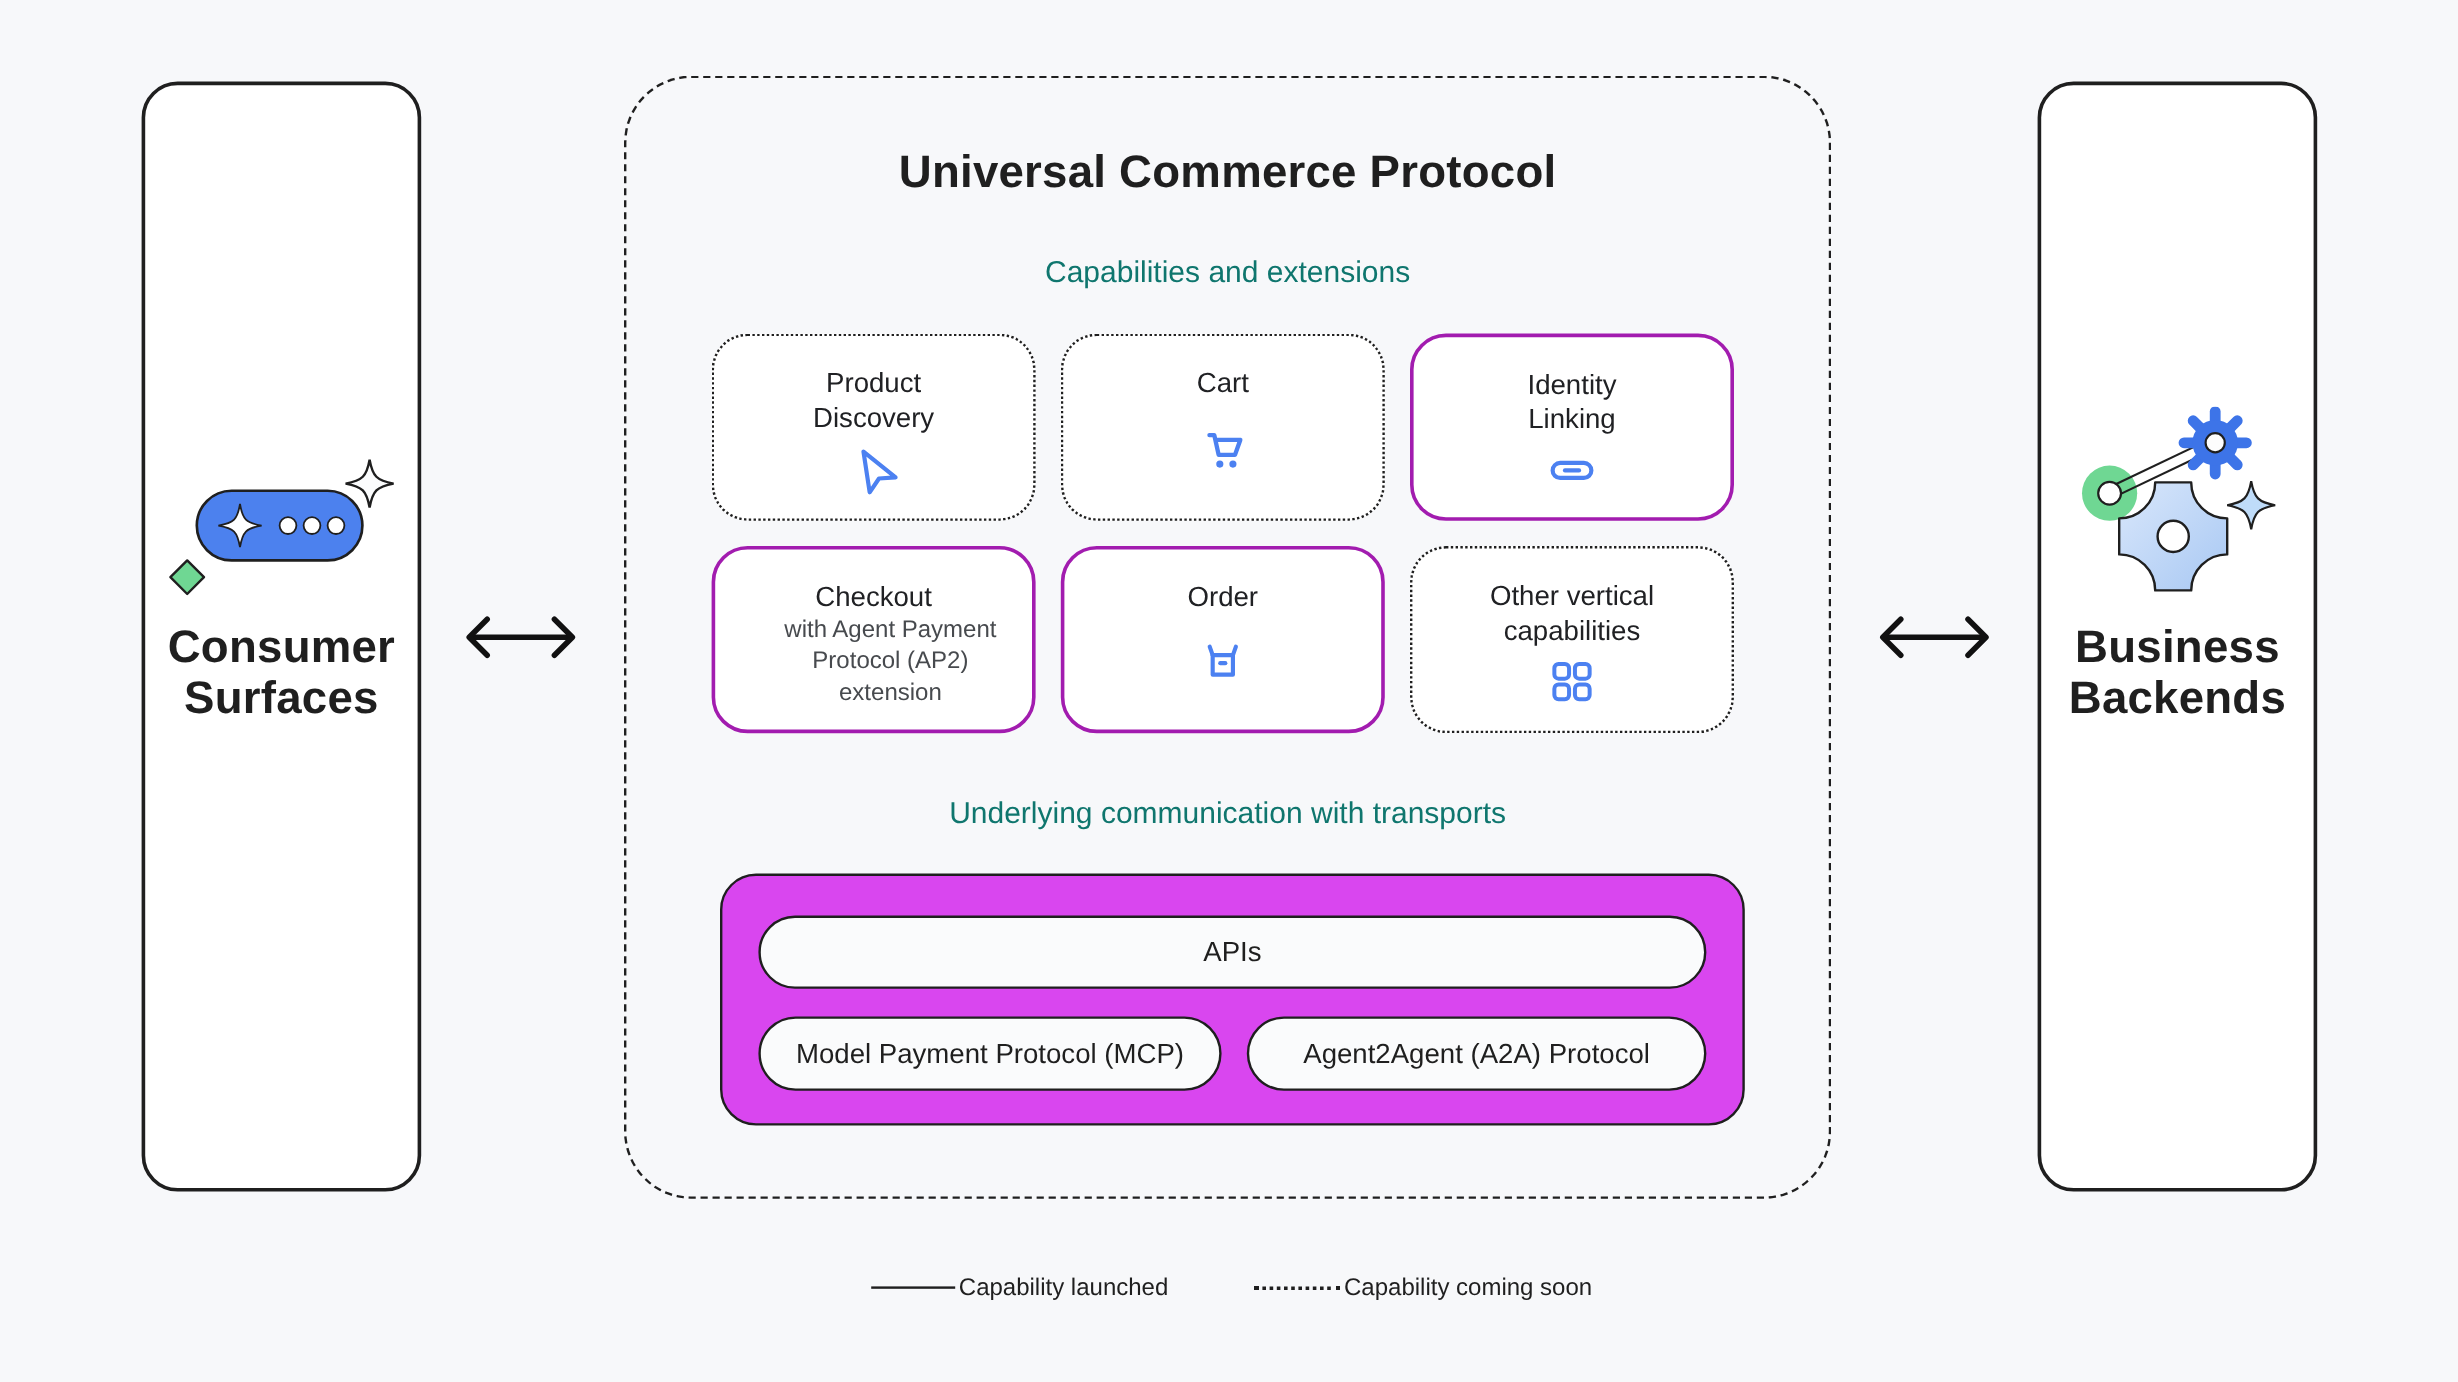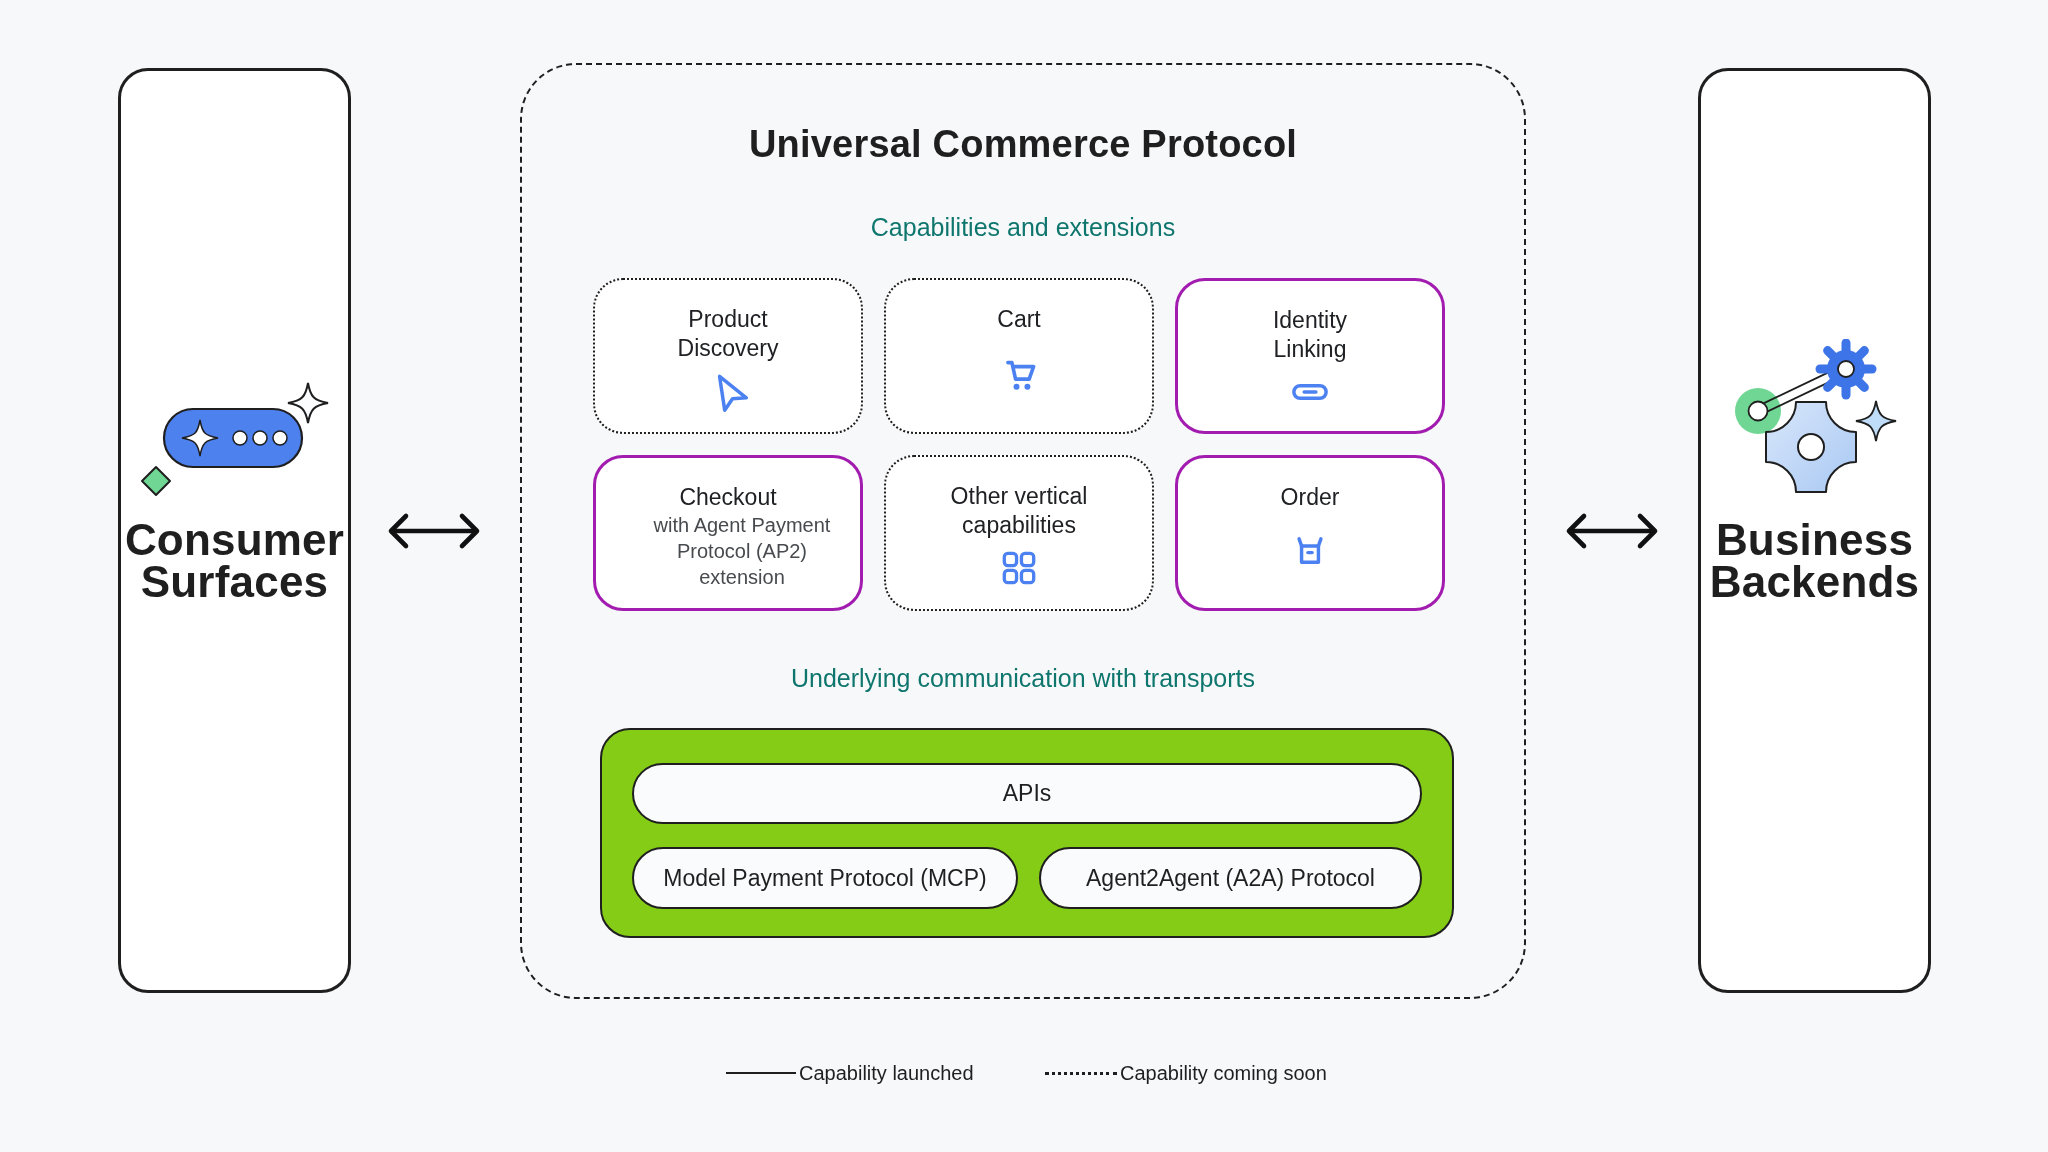--- a/index.html
+++ b/index.html
@@ -37,21 +37,21 @@
     transform: translateX(-50%);
   }
   .panel-icon.consumer { top: 306px; }
   .panel-icon.business { top: 268px; }
   .panel-label {
     position: absolute;
     top: 448px;
     left: 0;
     right: 0;
     text-align: center;
-    font-size: 44px;
+    font-size: 38px;
     line-height: 42px;
     font-weight: 700;
     letter-spacing: 0.2px;
   }
 
   
   .connector { position: absolute; width: 100px; height: 52px; }
   .connector.left-arrow  { left: 384px;  top: 505px; }
   .connector.right-arrow { left: 1562px; top: 505px; }
 
@@ -143,21 +143,21 @@
     margin-left: 28px;
   }
 
   
   .transport-container {
     position: absolute;
     left: 78px;
     top: 663px;
     width: 854px;
     height: 210px;
-    background: #84cc16;
+    background: #d946ef;
     border: 2.5px solid #1F1F1F;
     border-radius: 30px;
     box-sizing: border-box;
     padding: 33px 30px 27px 30px;
     display: flex;
     flex-direction: column;
     gap: 23px;
   }
   .transport-pill {
     background: #FAFBFC;
@@ -268,44 +268,44 @@
             <line x1="8.8" y1="12" x2="15.2" y2="12" stroke="#4C81F1" stroke-width="1.9" stroke-linecap="round"></line>
           </svg>
         </div>
       </div>
 
       <div class="cap-box launched">
         <div class="cap-title">Checkout</div>
         <div class="cap-subtext">with Agent Payment Protocol (AP2) extension</div>
       </div>
 
-      <div class="cap-box coming-soon">
-        <div class="cap-title w200">Other vertical capabilities</div>
-        <div class="cap-icon-area">
-          <svg width="42" height="42" viewBox="0 0 24 24">
-            <g fill="none" stroke="#4C81F1" stroke-width="1.9">
-              <rect x="3.6" y="3.6" width="7" height="7" rx="2"></rect>
-              <rect x="13.4" y="3.6" width="7" height="7" rx="2"></rect>
-              <rect x="3.6" y="13.4" width="7" height="7" rx="2"></rect>
-              <rect x="13.4" y="13.4" width="7" height="7" rx="2"></rect>
-            </g>
-          </svg>
-        </div>
-      </div>
-
       <div class="cap-box launched">
         <div class="cap-title">Order</div>
         <div class="cap-icon-area">
           <svg width="46" height="46" viewBox="0 0 24 24">
             <g fill="none" stroke="#4C81F1" stroke-width="1.8" stroke-linecap="round" stroke-linejoin="round">
               <path d="M7.6 8.3 V16.8 H16.4 V8.3"></path>
               <path d="M7.6 8.3 H16.4"></path>
               <path d="M6.3 4.6 L7.6 8.3"></path>
               <path d="M17.7 4.6 L16.4 8.3"></path>
               <line x1="10.9" y1="11.8" x2="13.1" y2="11.8"></line>
+            </g>
+          </svg>
+        </div>
+      </div>
+
+      <div class="cap-box coming-soon">
+        <div class="cap-title w200">Other vertical capabilities</div>
+        <div class="cap-icon-area">
+          <svg width="42" height="42" viewBox="0 0 24 24">
+            <g fill="none" stroke="#4C81F1" stroke-width="1.9">
+              <rect x="3.6" y="3.6" width="7" height="7" rx="2"></rect>
+              <rect x="13.4" y="3.6" width="7" height="7" rx="2"></rect>
+              <rect x="3.6" y="13.4" width="7" height="7" rx="2"></rect>
+              <rect x="13.4" y="13.4" width="7" height="7" rx="2"></rect>
             </g>
           </svg>
         </div>
       </div>
     </div>
 
     <div class="section-heading transports-heading">Underlying communication with transports</div>
 
     <div class="transport-container">
       <div class="transport-pill pill-apis">APIs</div>

